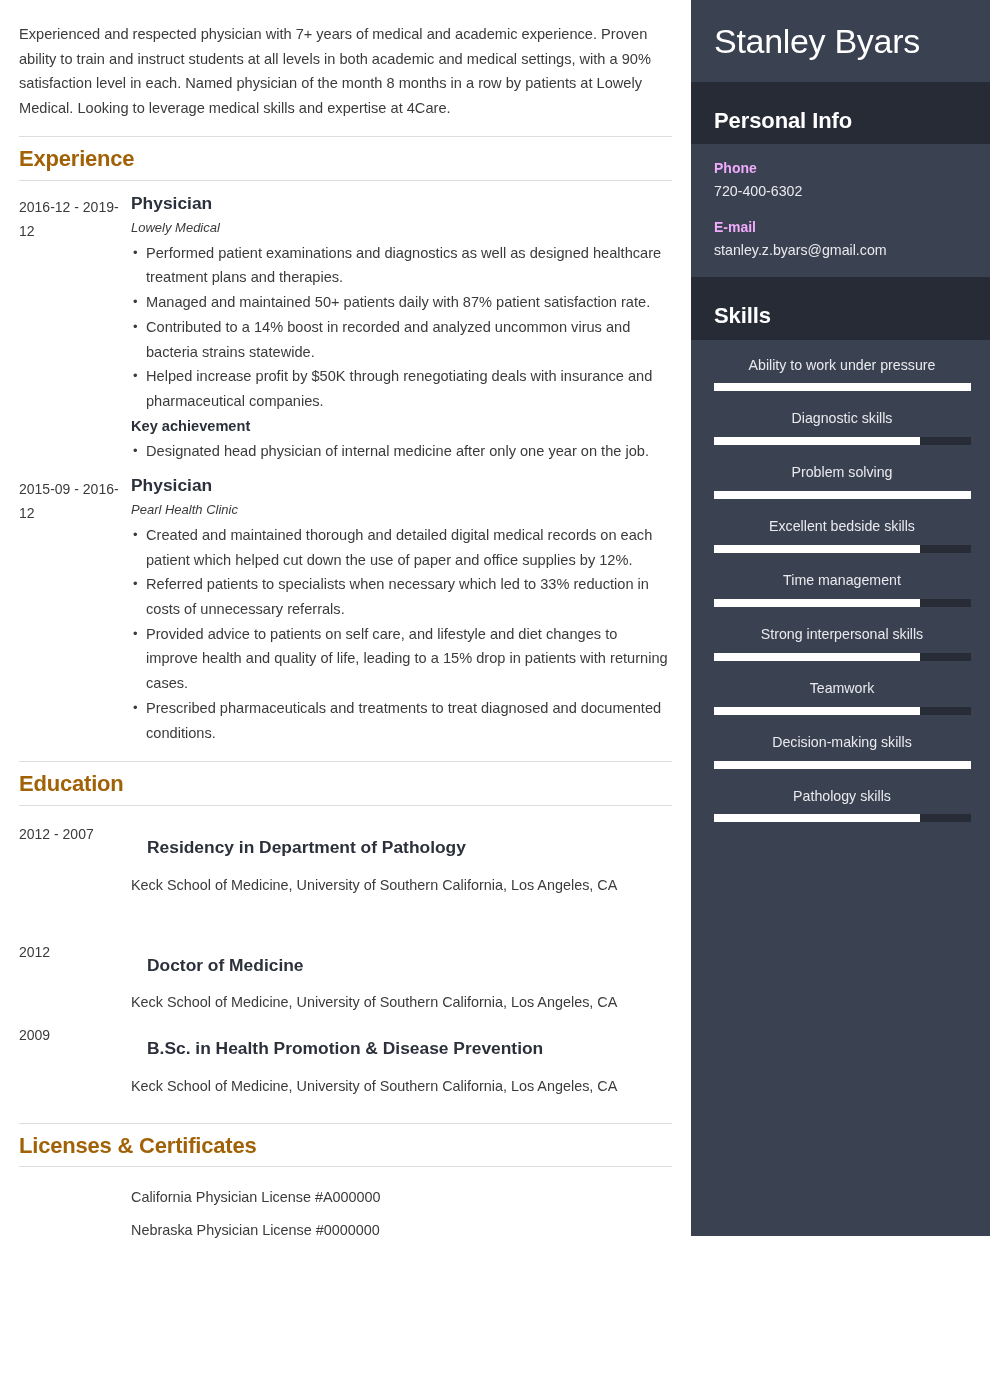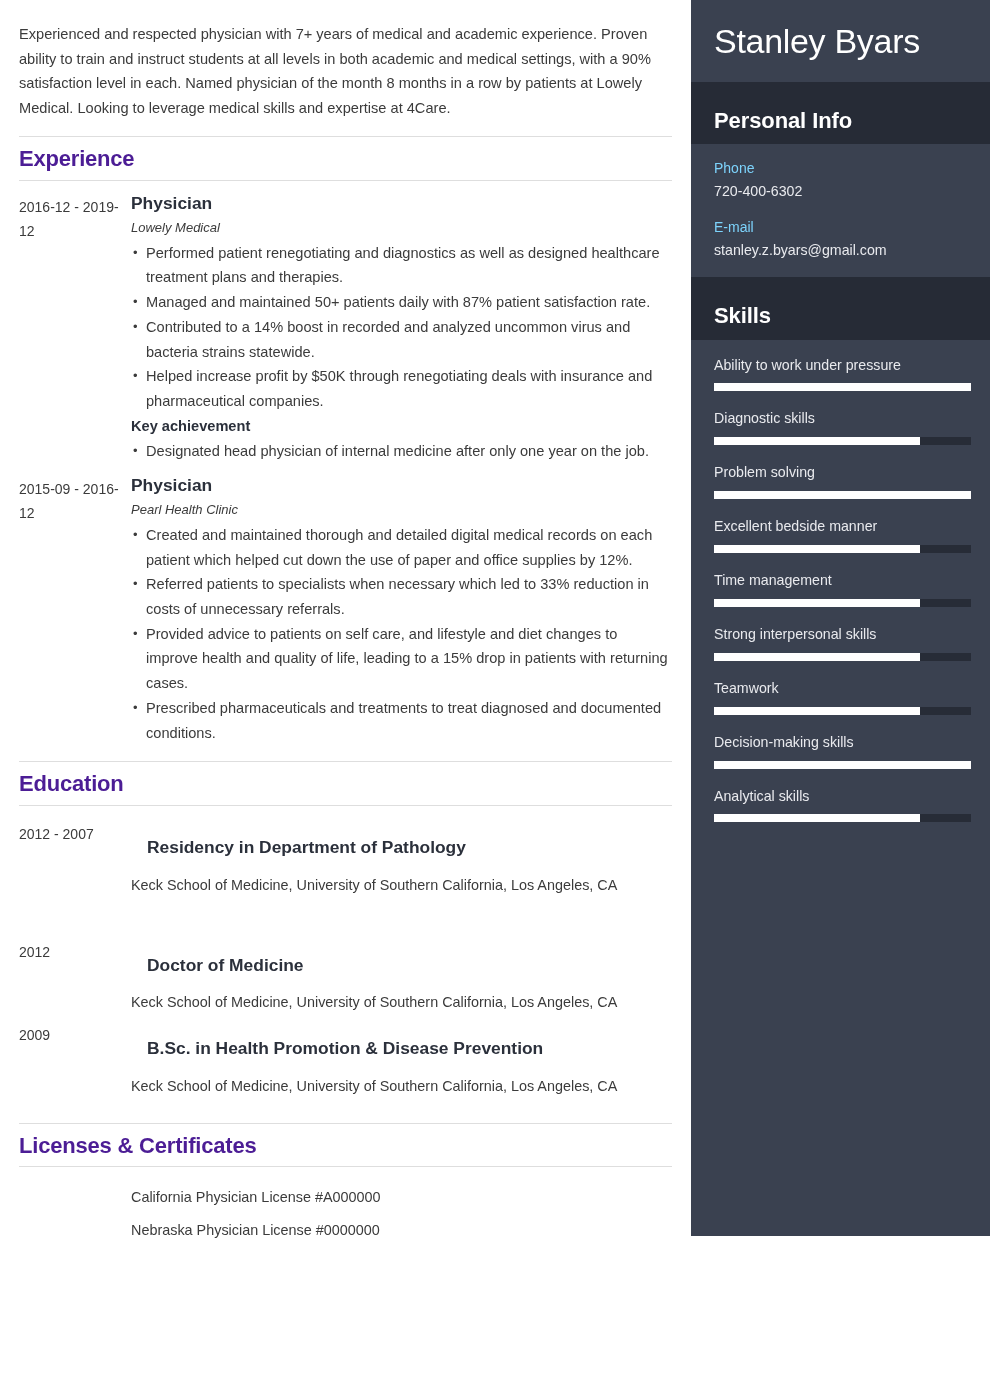--- a/index.html
+++ b/index.html
@@ -41,21 +41,21 @@
     margin-top: 0;
   }
   .rule {
     height: 1px;
     background: #dedede;
     width: 653px;
   }
   .section-title {
     font-size: 22px;
     font-weight: bold;
-    color: #4c1d95;
+    color: #a16207;
     letter-spacing: -0.2px;
     margin: 0;
     padding: 10px 0 9px 0;
     line-height: 1.08;
   }
 
   
   .entry {
     display: flex;
     align-items: flex-start;
@@ -173,22 +173,22 @@
     font-weight: bold;
     color: #ffffff;
     line-height: 1.35;
     letter-spacing: -0.1px;
   }
   .sb-body {
     padding: 14px 20px 0 23px;
   }
   .contact-label {
     font-size: 14px;
-    font-weight: normal;
-    color: #7dd3fc;
+    font-weight: bold;
+    color: #f0abfc;
     line-height: 1.5;
     margin: 0;
   }
   .contact-value {
     font-size: 14.2px;
     color: #e9eaee;
     line-height: 1.5;
     margin: 2px 0 14px 0;
   }
   .contact-value.last { margin-bottom: 16px; }
@@ -197,20 +197,21 @@
     padding: 16px 20px 0 23px;
   }
   .skill {
     margin-bottom: 18px;
   }
   .skill-label {
     font-size: 14.2px;
     color: #e9eaee;
     line-height: 1.4;
     margin: 0 0 8px 0;
+    text-align: center;
   }
   .skill-track {
     width: 257px;
     height: 8px;
     background: #272c37;
   }
   .skill-fill {
     height: 8px;
     background: #ffffff;
   }
@@ -228,21 +229,21 @@
       <div class="rule"></div>
       <h2 class="section-title">Experience</h2>
       <div class="rule"></div>
 
       <div class="entry">
         <div class="entry-date">2016-12 - 2019-12</div>
         <div class="entry-body">
           <div class="entry-title">Physician</div>
           <div class="entry-sub">Lowely Medical</div>
           <ul class="bullets">
-            <li>Performed patient renegotiating and diagnostics as well as designed healthcare treatment plans and therapies.</li>
+            <li>Performed patient examinations and diagnostics as well as designed healthcare treatment plans and therapies.</li>
             <li>Managed and maintained 50+ patients daily with 87% patient satisfaction rate.</li>
             <li>Contributed to a 14% boost in recorded and analyzed uncommon virus and bacteria strains statewide.</li>
             <li>Helped increase profit by $50K through renegotiating deals with insurance and pharmaceutical companies.</li>
           </ul>
           <div class="key-achievement">Key achievement</div>
           <ul class="bullets">
             <li>Designated head physician of internal medicine after only one year on the job.</li>
           </ul>
         </div>
       </div>
@@ -345,21 +346,21 @@
           <div class="skill-fill" style="width: 80%;"></div>
         </div>
       </div>
       <div class="skill">
         <div class="skill-label">Problem solving</div>
         <div class="skill-track">
           <div class="skill-fill" style="width: 100%;"></div>
         </div>
       </div>
       <div class="skill">
-        <div class="skill-label">Excellent bedside manner</div>
+        <div class="skill-label">Excellent bedside skills</div>
         <div class="skill-track">
           <div class="skill-fill" style="width: 80%;"></div>
         </div>
       </div>
       <div class="skill">
         <div class="skill-label">Time management</div>
         <div class="skill-track">
           <div class="skill-fill" style="width: 80%;"></div>
         </div>
       </div>
@@ -375,21 +376,21 @@
           <div class="skill-fill" style="width: 80%;"></div>
         </div>
       </div>
       <div class="skill">
         <div class="skill-label">Decision-making skills</div>
         <div class="skill-track">
           <div class="skill-fill" style="width: 100%;"></div>
         </div>
       </div>
       <div class="skill">
-        <div class="skill-label">Analytical skills</div>
+        <div class="skill-label">Pathology skills</div>
         <div class="skill-track">
           <div class="skill-fill" style="width: 80%;"></div>
         </div>
       </div>
     </div>
 
   </div>
 </div>
 
 </body></html>

